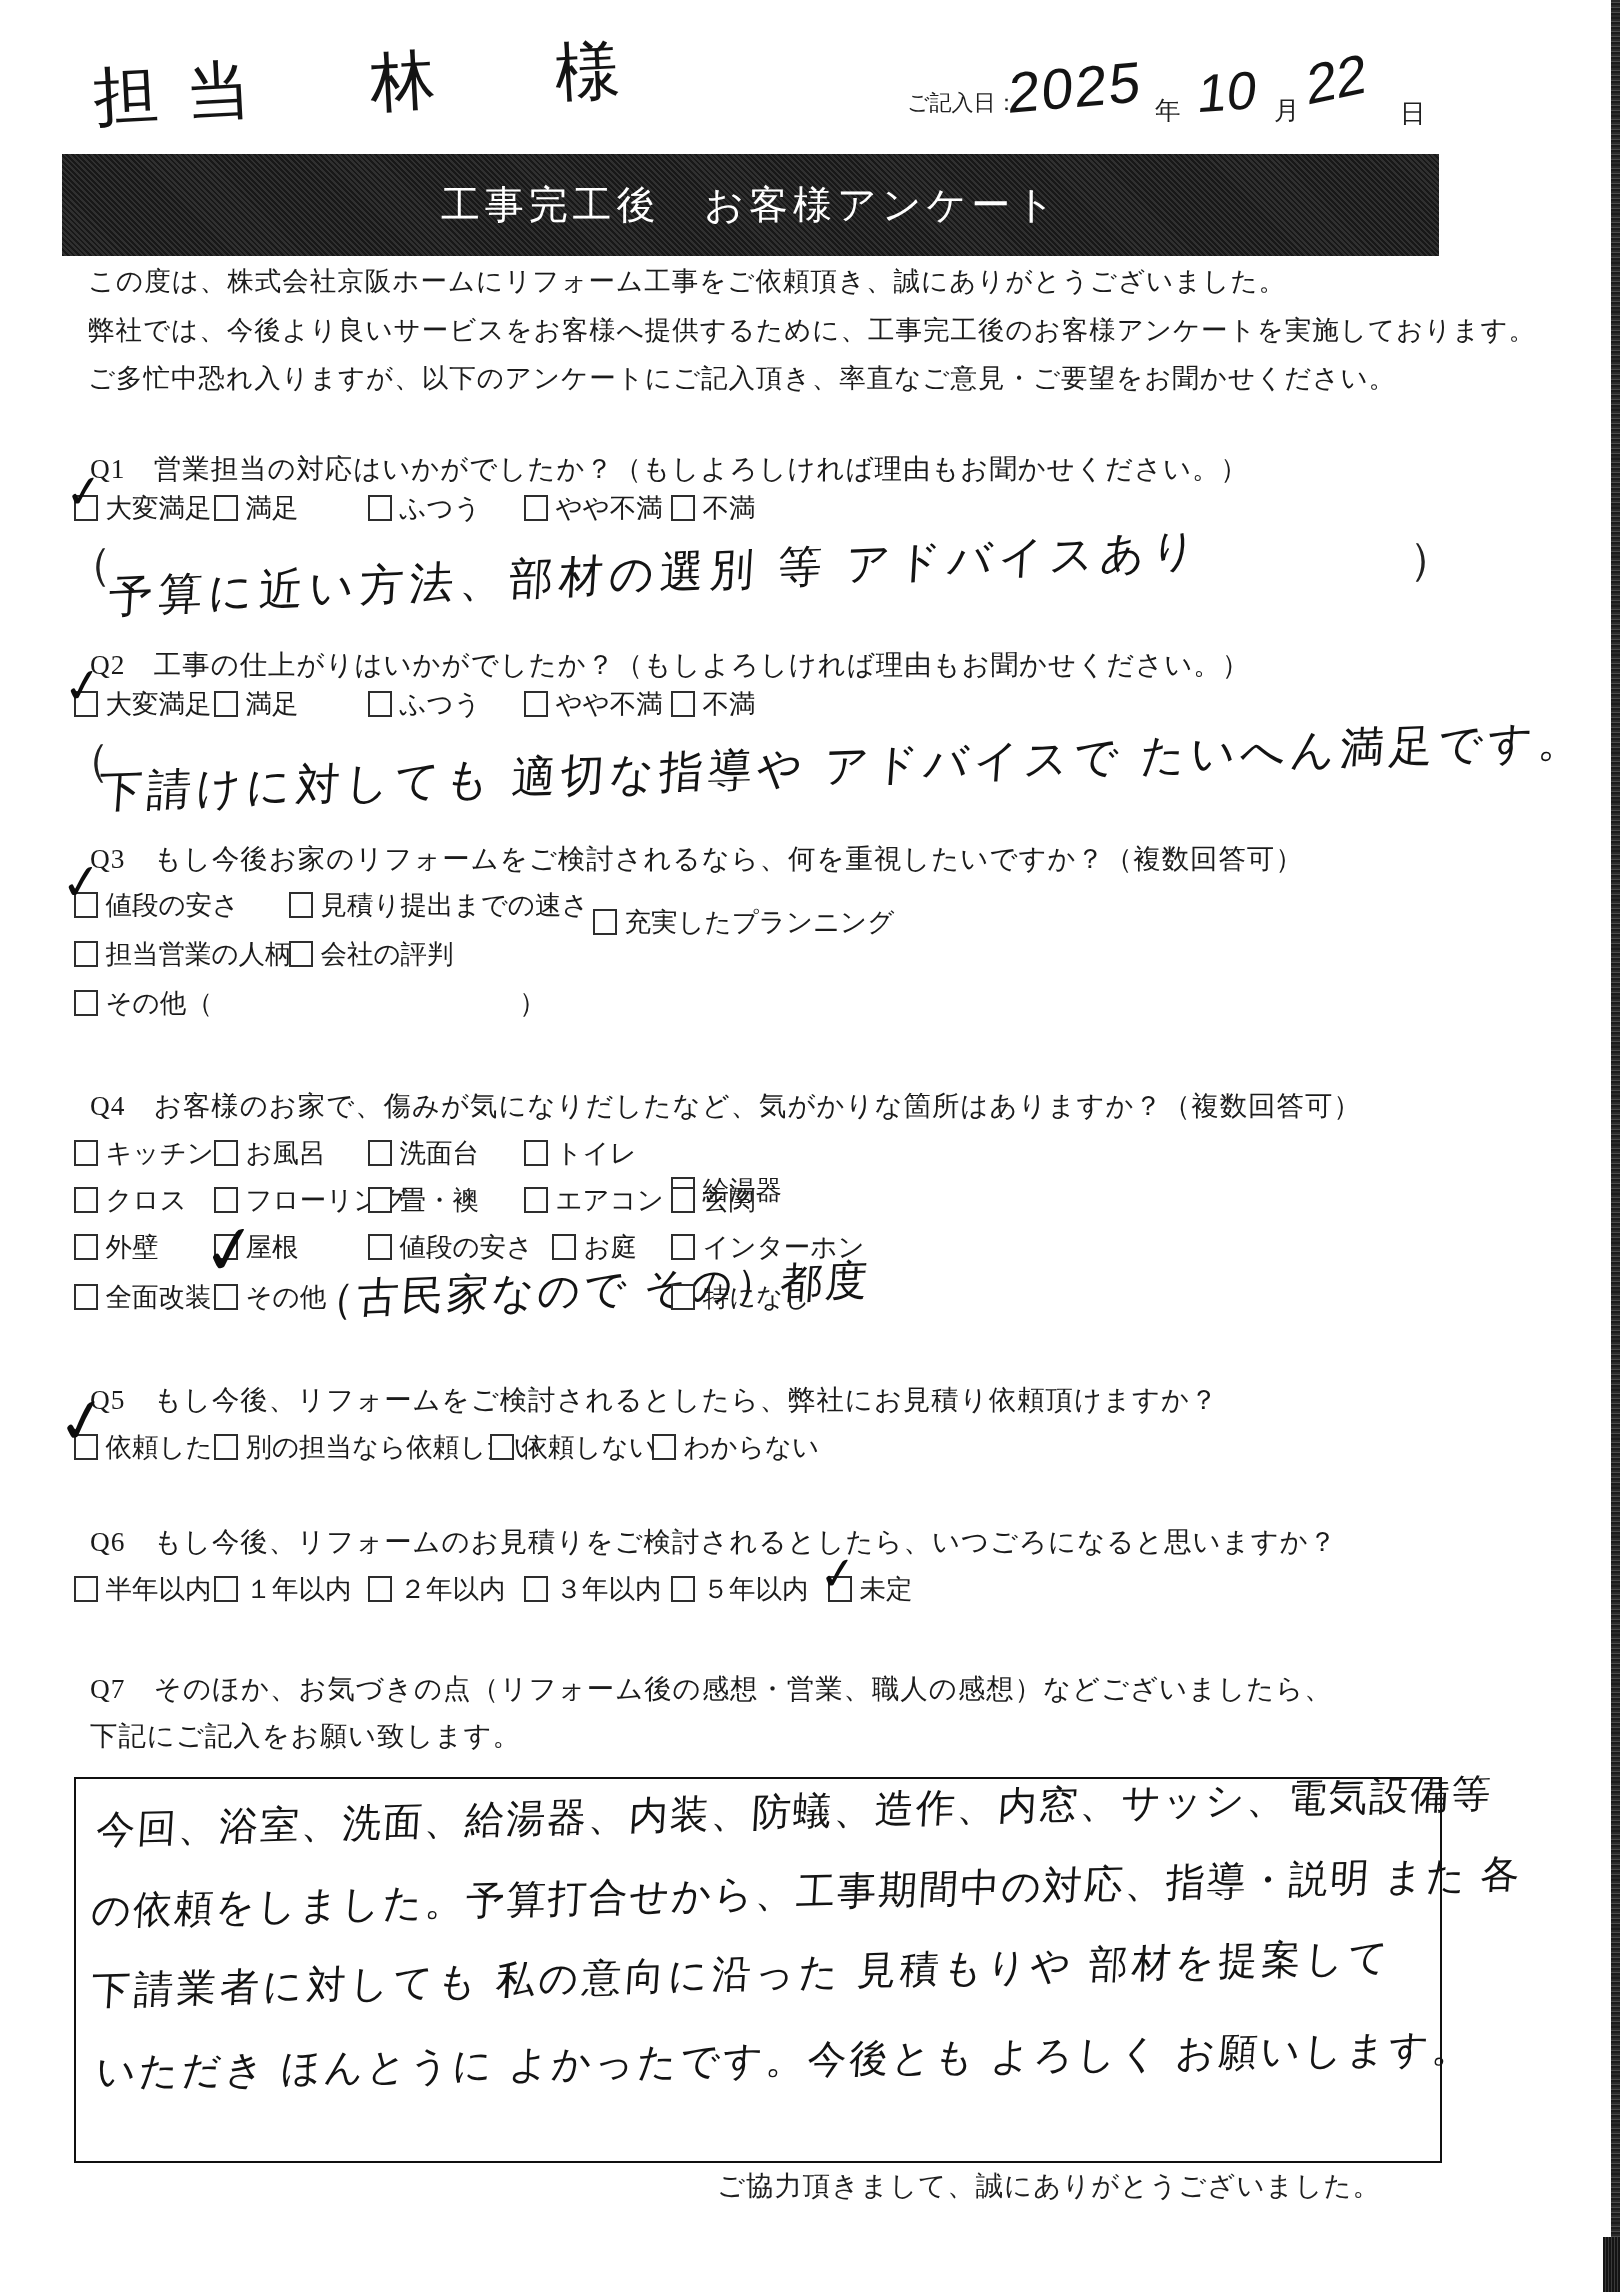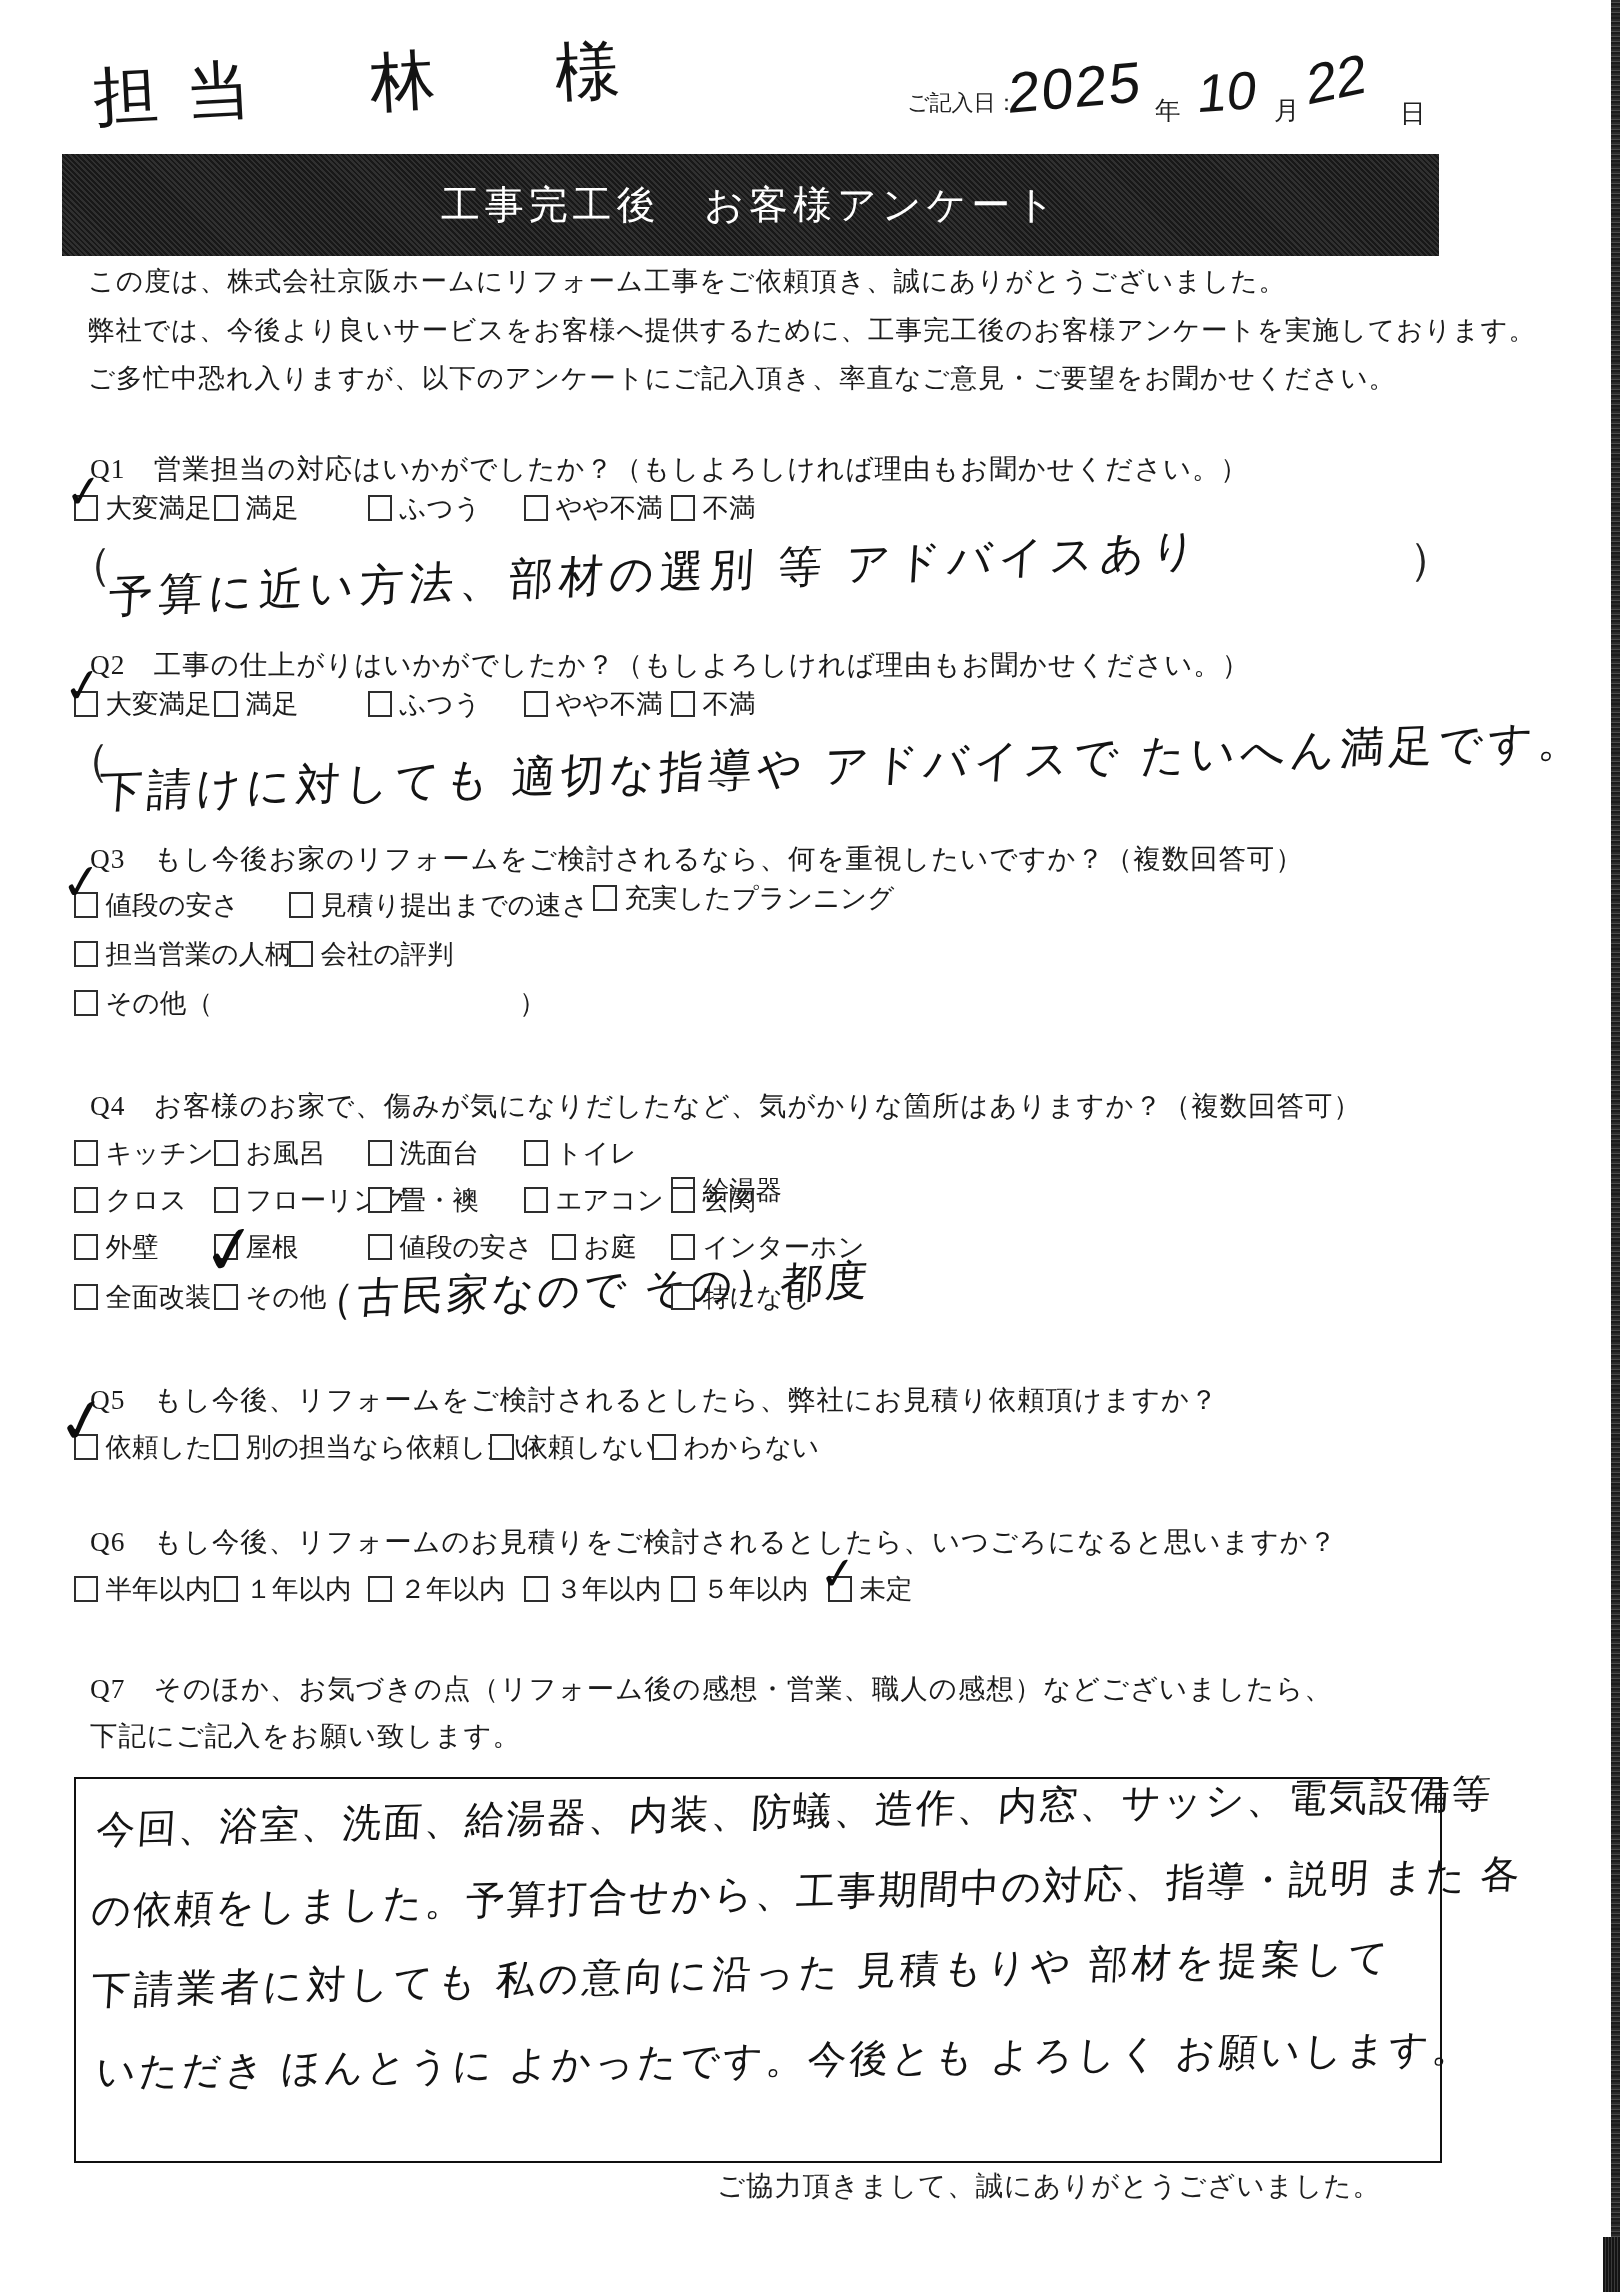--- a/index.html
+++ b/index.html
@@ -123,21 +123,21 @@
   <div class="abs qh" style="left:90px;top:841px;">Q3　もし今後お家のリフォームをご検討されるなら、何を重視したいですか？（複数回答可）</div>
 
   <span class="opt" style="left:74px;top:887px;">
     <span class="box"></span>
     <span>値段の安さ</span>
   </span>
   <span class="opt" style="left:289px;top:887px;align-items:center;">
     <span class="box"></span>
     <span>見積り提出までの速さ</span>
   </span>
-  <span class="opt" style="left:593px;top:880px;">
+  <span class="opt" style="left:593px;top:904px;">
     <span class="box"></span>
     <span>充実したプランニング</span>
   </span>
   <span class="opt" style="left:74px;top:936px;">
     <span class="box"></span>
     <span>担当営業の人柄</span>
   </span>
   <span class="opt" style="left:289px;top:936px;">
     <span class="box"></span>
     <span>会社の評判</span>

